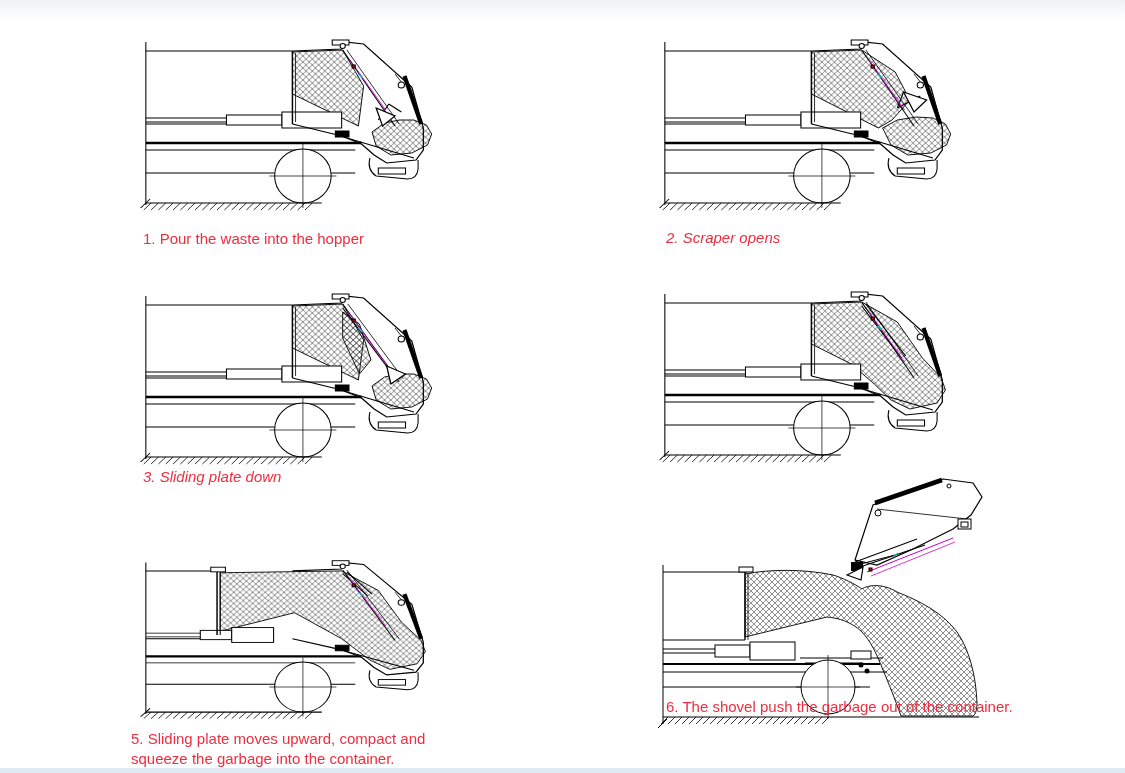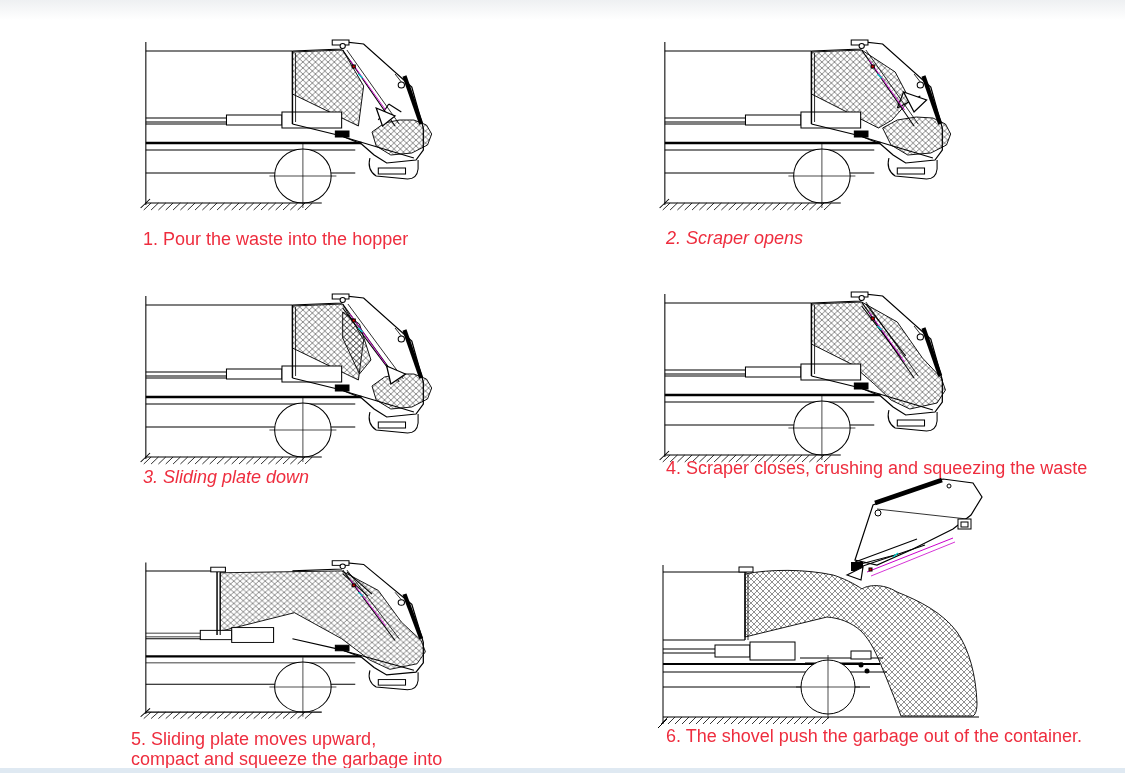--- a/index.html
+++ b/index.html
@@ -3,34 +3,34 @@
 <meta charset="utf-8">
 <style>
   html,body{margin:0;padding:0;background:#fff;}
   #page{position:relative;width:1125px;height:773px;background:#ffffff;overflow:hidden;
         font-family:"Liberation Sans",sans-serif;}
   #top-shade{position:absolute;left:0;top:0;width:1125px;height:20px;
         background:linear-gradient(#eef0f2,rgba(255,255,255,0));}
   #bottom-strip{position:absolute;left:0;bottom:0;width:1125px;height:5px;background:#dfe9f2;}
   .fig{position:absolute;}
   .fig svg{display:block;width:100%;height:100%;}
-  .cap{position:absolute;color:var(--red,#ee2d3e);font-size:18px;line-height:20px;white-space:nowrap;}
+  .cap{position:absolute;color:var(--red,#ee2d3e);font-size:15px;line-height:20px;white-space:nowrap;}
   .cap.wrap{white-space:normal;width:312px;}
   #f1{left:127px;top:8px;width:356px;height:210px;}
   #f2{left:646px;top:8px;width:356px;height:210px;}
   #f3{left:127px;top:262px;width:356px;height:210px;}
   #f4{left:646px;top:260px;width:356px;height:210px;}
   #f5{left:127px;top:531px;width:356px;height:195px;}
   #f6{left:655px;top:477px;width:360px;height:255px;}
   #c1{left:143px;top:229px;}
   #c2{left:666px;top:228px;font-style:italic;}
   #c3{left:143px;top:467px;font-style:italic;}
   #c4{left:666px;top:458px;}
   #c5{left:131px;top:729px;}
-  #c6{left:666px;top:726px;}
+  #c6{left:666px;top:697px;}
 </style>
 </head>
 <body>
 
 <div id="page" style="--red: #ee2d3e;">
   <div id="top-shade"></div>
 
   <div id="f1" class="fig">
       <svg viewBox="0 0 340 210" preserveAspectRatio="none">
         <defs>
@@ -551,18 +551,17 @@
           <line x1="216" y1="99" x2="300" y2="65" stroke="#cc00cc" stroke-width="0.8"></line>
           <rect x="214" y="91" width="3" height="3" fill="#dd0000" stroke="#000" stroke-width="1"></rect>
           <line x1="238" y1="80" x2="243" y2="76" stroke="#00cccc" stroke-width="1.2"></line>
         </g>
       </svg>
     </div>
 
   <div id="c1" class="cap">1. Pour the waste into the hopper</div>
   <div id="c2" class="cap">2. Scraper opens</div>
   <div id="c3" class="cap">3. Sliding plate down</div>
-  <div id="c4" class="cap">4. Scraper closes, crushing and squeezing the waste</div>
   <div id="c5" class="cap wrap">5. Sliding plate moves upward, compact and squeeze the garbage into the container.</div>
   <div id="c6" class="cap">6. The shovel push the garbage out of the container.</div>
 
   <div id="bottom-strip"></div>
 </div>
 
 </body></html>

